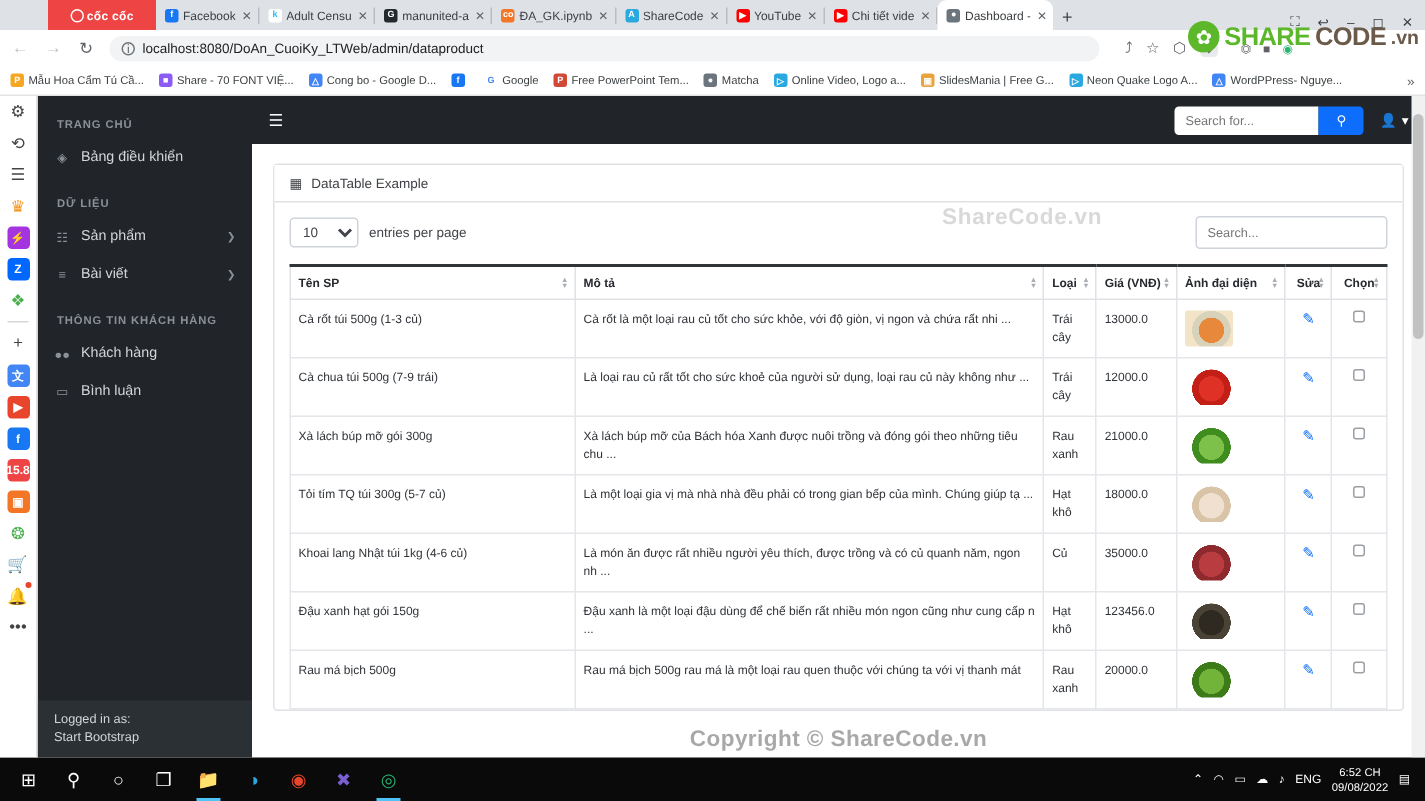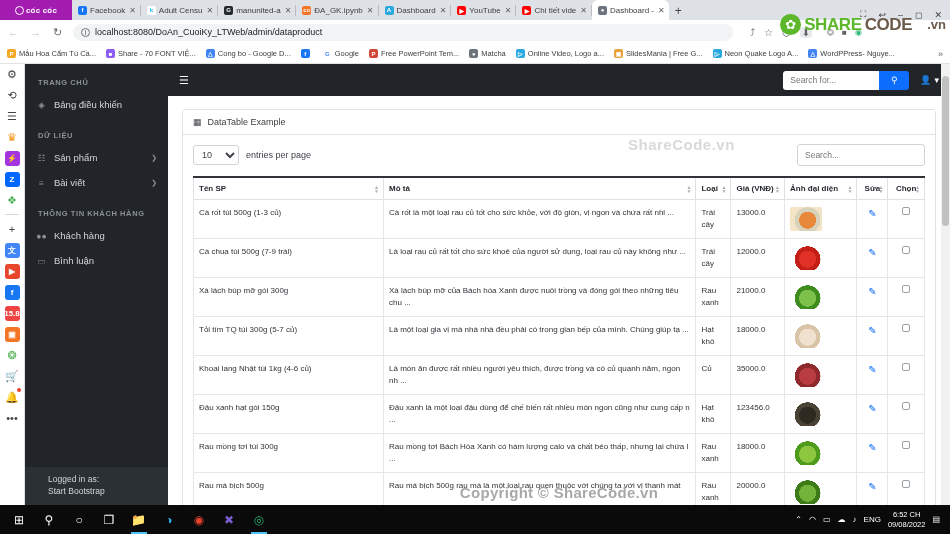--- a/index.html
+++ b/index.html
@@ -10,23 +10,23 @@
     background: #fff;
   }
   .screen { position: relative; width: 950px; height: 534px; }
 
   
   .tabstrip {
     position:absolute; top:0; left:0; width:950px; height:20px;
     background:#dee1e6; display:flex; align-items:flex-end;
   }
   .brand-tab {
-    width:72px; height:20px; background:#a21caf;
+    width:72px; height:20px; background:#ef4444;
     display:flex; align-items:center; justify-content:center; gap:2px;
-    color:#fff; font-size:8px; font-weight:bold; letter-spacing:.2px;
+    color:#fff; font-size:8px; font-weight:bold; letter-spacing:.2px;margin-left:32px;
   }
   .brand-circle {
     width:9px; height:9px; border-radius:50%;
     border:1.4px solid #fff; display:inline-block;
   }
   .tab {
     height:20px; display:flex; align-items:center; gap:3px;
     padding:0 4px 0 6px; font-size:8px; color:#3c4043;
     max-width:86px; position:relative;
   }
@@ -75,21 +75,21 @@
   .sclogo {
     position:absolute; top:14px; right:4px; display:flex; align-items:center; gap:3px;
     z-index:40; pointer-events:none;
   }
   .sclogo .leaf {
     width:21px;height:21px;border-radius:50%;background:#5cb82a;
     display:flex;align-items:center;justify-content:center;color:#fff;font-size:13px;
   }
   .sclogo .t1 { font-size:17px; font-weight:bold; color:#5cb82a; letter-spacing:-.4px;}
   .sclogo .t2 { font-size:17px; font-weight:bold; color:#6b5a4a; letter-spacing:-.4px;}
-  .sclogo .t3 { font-size:13px; font-weight:bold; color:#6b5a4a;margin-left:12px;}
+  .sclogo .t3 { font-size:13px; font-weight:bold; color:#6b5a4a;}
 
   
   .viewport {
     position:absolute; top:64px; left:0; width:950px; height:441px;
     background:#fff; overflow:hidden;
   }
   .browser-rail {
     position:absolute; left:0; top:0; width:25px; height:441px;
     background:#fff; border-right:1px solid #e0e0e0;
     display:flex; flex-direction:column; align-items:center; padding-top:2px; gap:5px;
@@ -109,21 +109,21 @@
   }
   .sb-brand { height:32px; display:flex; align-items:center; padding:0 13px;
               font-size:12.5px; letter-spacing:.3px; }
   .sb-heading { font-size:7.5px; color:#8b9097; font-weight:bold;
                 letter-spacing:.6px; padding:14px 13px 5px; }
   .sb-item { display:flex; align-items:center; gap:7px;
              padding:7px 11px; font-size:9.5px; color:#d3d5d8; position:relative;}
   .sb-item .ico { width:11px; font-size:8.5px; color:#8b9097; text-align:center;}
   .sb-item .car { position:absolute; right:11px; font-size:7px; color:#8b9097;}
   .sb-foot { position:absolute; bottom:0; left:0; width:143px;
-             background:#2b3035; padding:7px 23px 9px; font-size:8.5px; color:#d3d5d8;}
+             background:#2b3035; padding:7px 11px 9px; font-size:8.5px; color:#d3d5d8;}
   .sb-foot .l1 { margin-bottom:2px; }
 
   .main { position:absolute; left:168px; top:0; right:0; height:441px; background:#fff; }
   .topbar { height:32px; background:#212529; display:flex; align-items:center;
             padding:0 11px; gap:11px; }
   .hamb { color:#fff; font-size:11px; }
   .topsearch { margin-left:auto; display:flex; height:19px; }
   .topsearch input {
     width:96px; border:none; outline:none; font-size:8.5px; padding:0 7px;
     border-radius:3px 0 0 3px; font-family:"Liberation Sans", sans-serif; color:#222;
@@ -232,21 +232,21 @@
         </div>
         <div class="tabsep"></div>
         <div class="tab">
           <span class="fav" style="background:#f37626;color:#fff">co</span>
           <span class="tl">ĐA_GK.ipynb</span>
           <span class="x">✕</span>
         </div>
         <div class="tabsep"></div>
         <div class="tab">
           <span class="fav" style="background:#2aa9e0;color:#fff">A</span>
-          <span class="tl">Dashboard</span>
+          <span class="tl">ShareCode</span>
           <span class="x">✕</span>
         </div>
         <div class="tabsep"></div>
         <div class="tab">
           <span class="fav" style="background:#ff0000;color:#fff">▶</span>
           <span class="tl">YouTube</span>
           <span class="x">✕</span>
         </div>
         <div class="tabsep"></div>
         <div class="tab">
@@ -545,31 +545,20 @@
                     <td class="c-desc">Đậu xanh là một loại đậu dùng để chế biến rất nhiều món ngon cũng như cung cấp n ...</td>
                     <td class="c-type">Hạt khô</td>
                     <td class="c-price">123456.0</td>
                     <td class="c-img">
                       <span class="thumb" style="background-image:radial-gradient(circle at 55% 55%, #2e2a22 0 38%, #4a4335 39% 58%, #ffffff 59% 100%)"></span>
                     </td>
                     <td class="c-edit"><span class="pencil">✎</span></td>
                     <td class="c-pick"><span class="chk"></span></td>
                   </tr>
                   <tr>
-                    <td class="c-name">Rau mồng tơi túi 300g</td>
-                    <td class="c-desc">Rau mồng tơi Bách Hóa Xanh có hàm lượng calo và chất béo thấp, nhưng lại chứa l ...</td>
-                    <td class="c-type">Rau xanh</td>
-                    <td class="c-price">18000.0</td>
-                    <td class="c-img">
-                      <span class="thumb" style="background-image:radial-gradient(circle at 55% 55%, #8dc63f 0 38%, #4e9b1d 39% 58%, #ffffff 59% 100%)"></span>
-                    </td>
-                    <td class="c-edit"><span class="pencil">✎</span></td>
-                    <td class="c-pick"><span class="chk"></span></td>
-                  </tr>
-                  <tr>
                     <td class="c-name">Rau má bịch 500g</td>
                     <td class="c-desc">Rau má bịch 500g rau má là một loại rau quen thuộc với chúng ta với vị thanh mát</td>
                     <td class="c-type">Rau xanh</td>
                     <td class="c-price">20000.0</td>
                     <td class="c-img">
                       <span class="thumb" style="background-image:radial-gradient(circle at 55% 55%, #72b33a 0 38%, #3d7a18 39% 58%, #ffffff 59% 100%)"></span>
                     </td>
                     <td class="c-edit"><span class="pencil">✎</span></td>
                     <td class="c-pick"><span class="chk"></span></td>
                   </tr>

